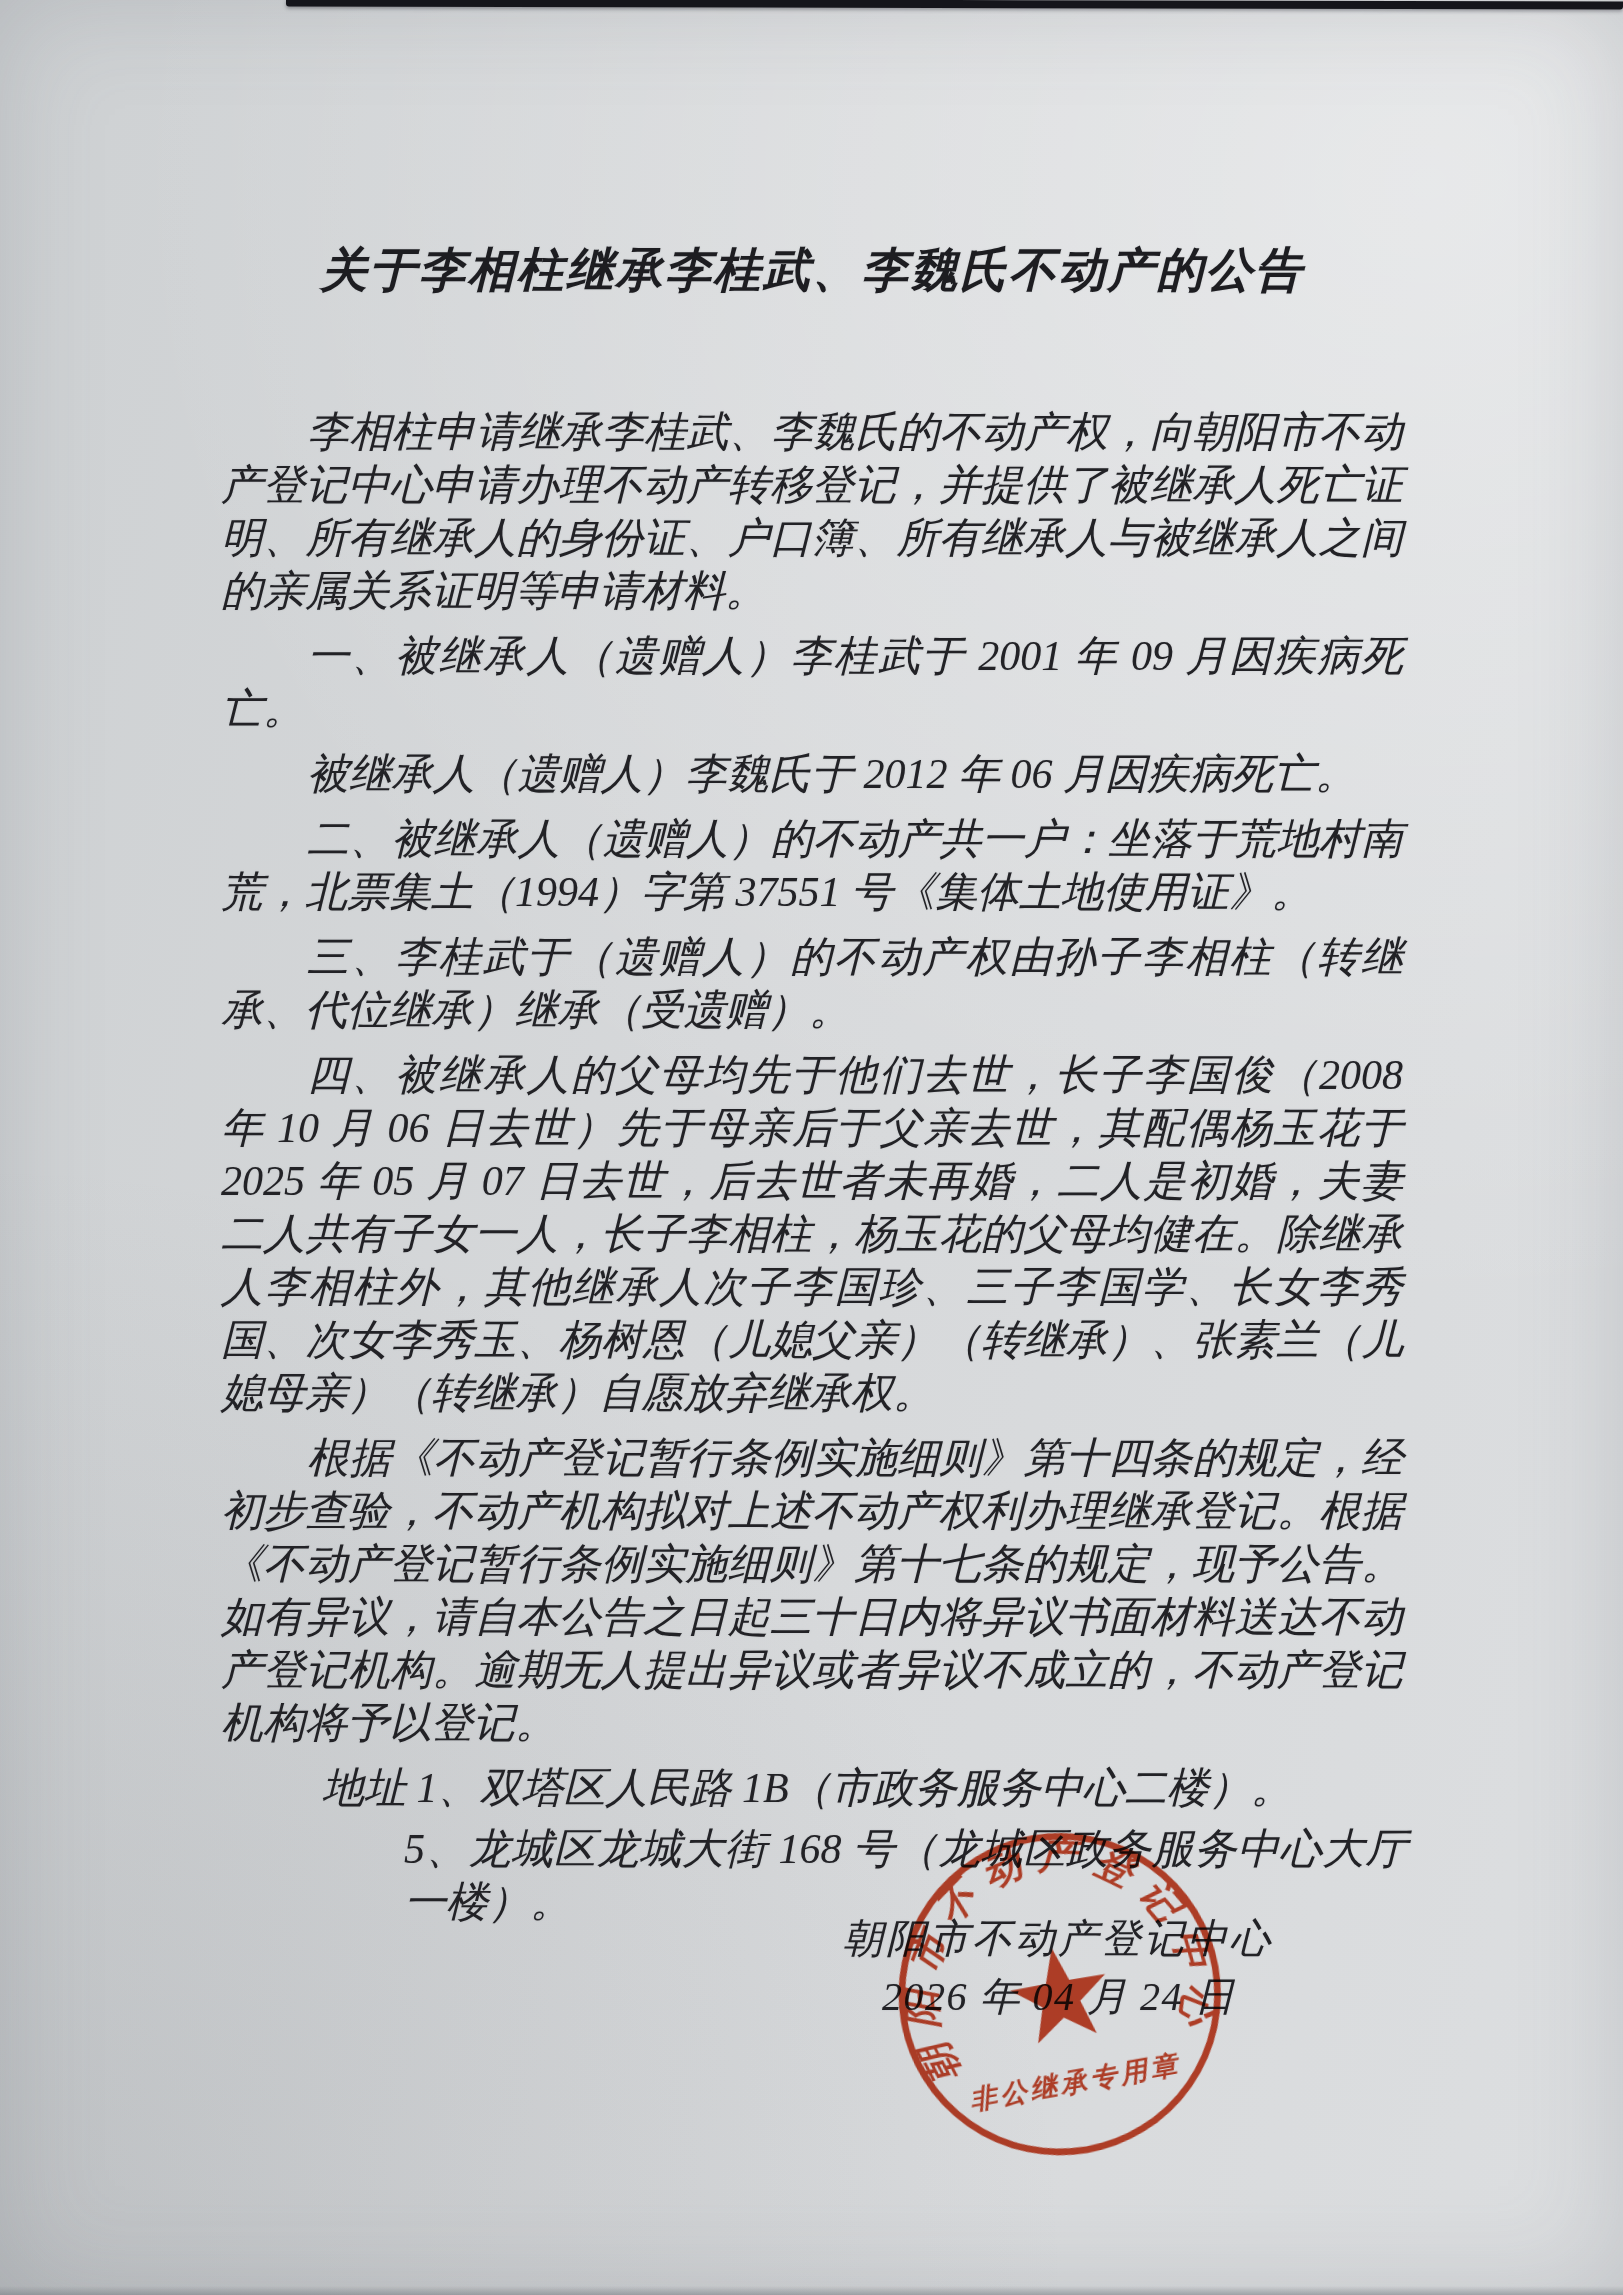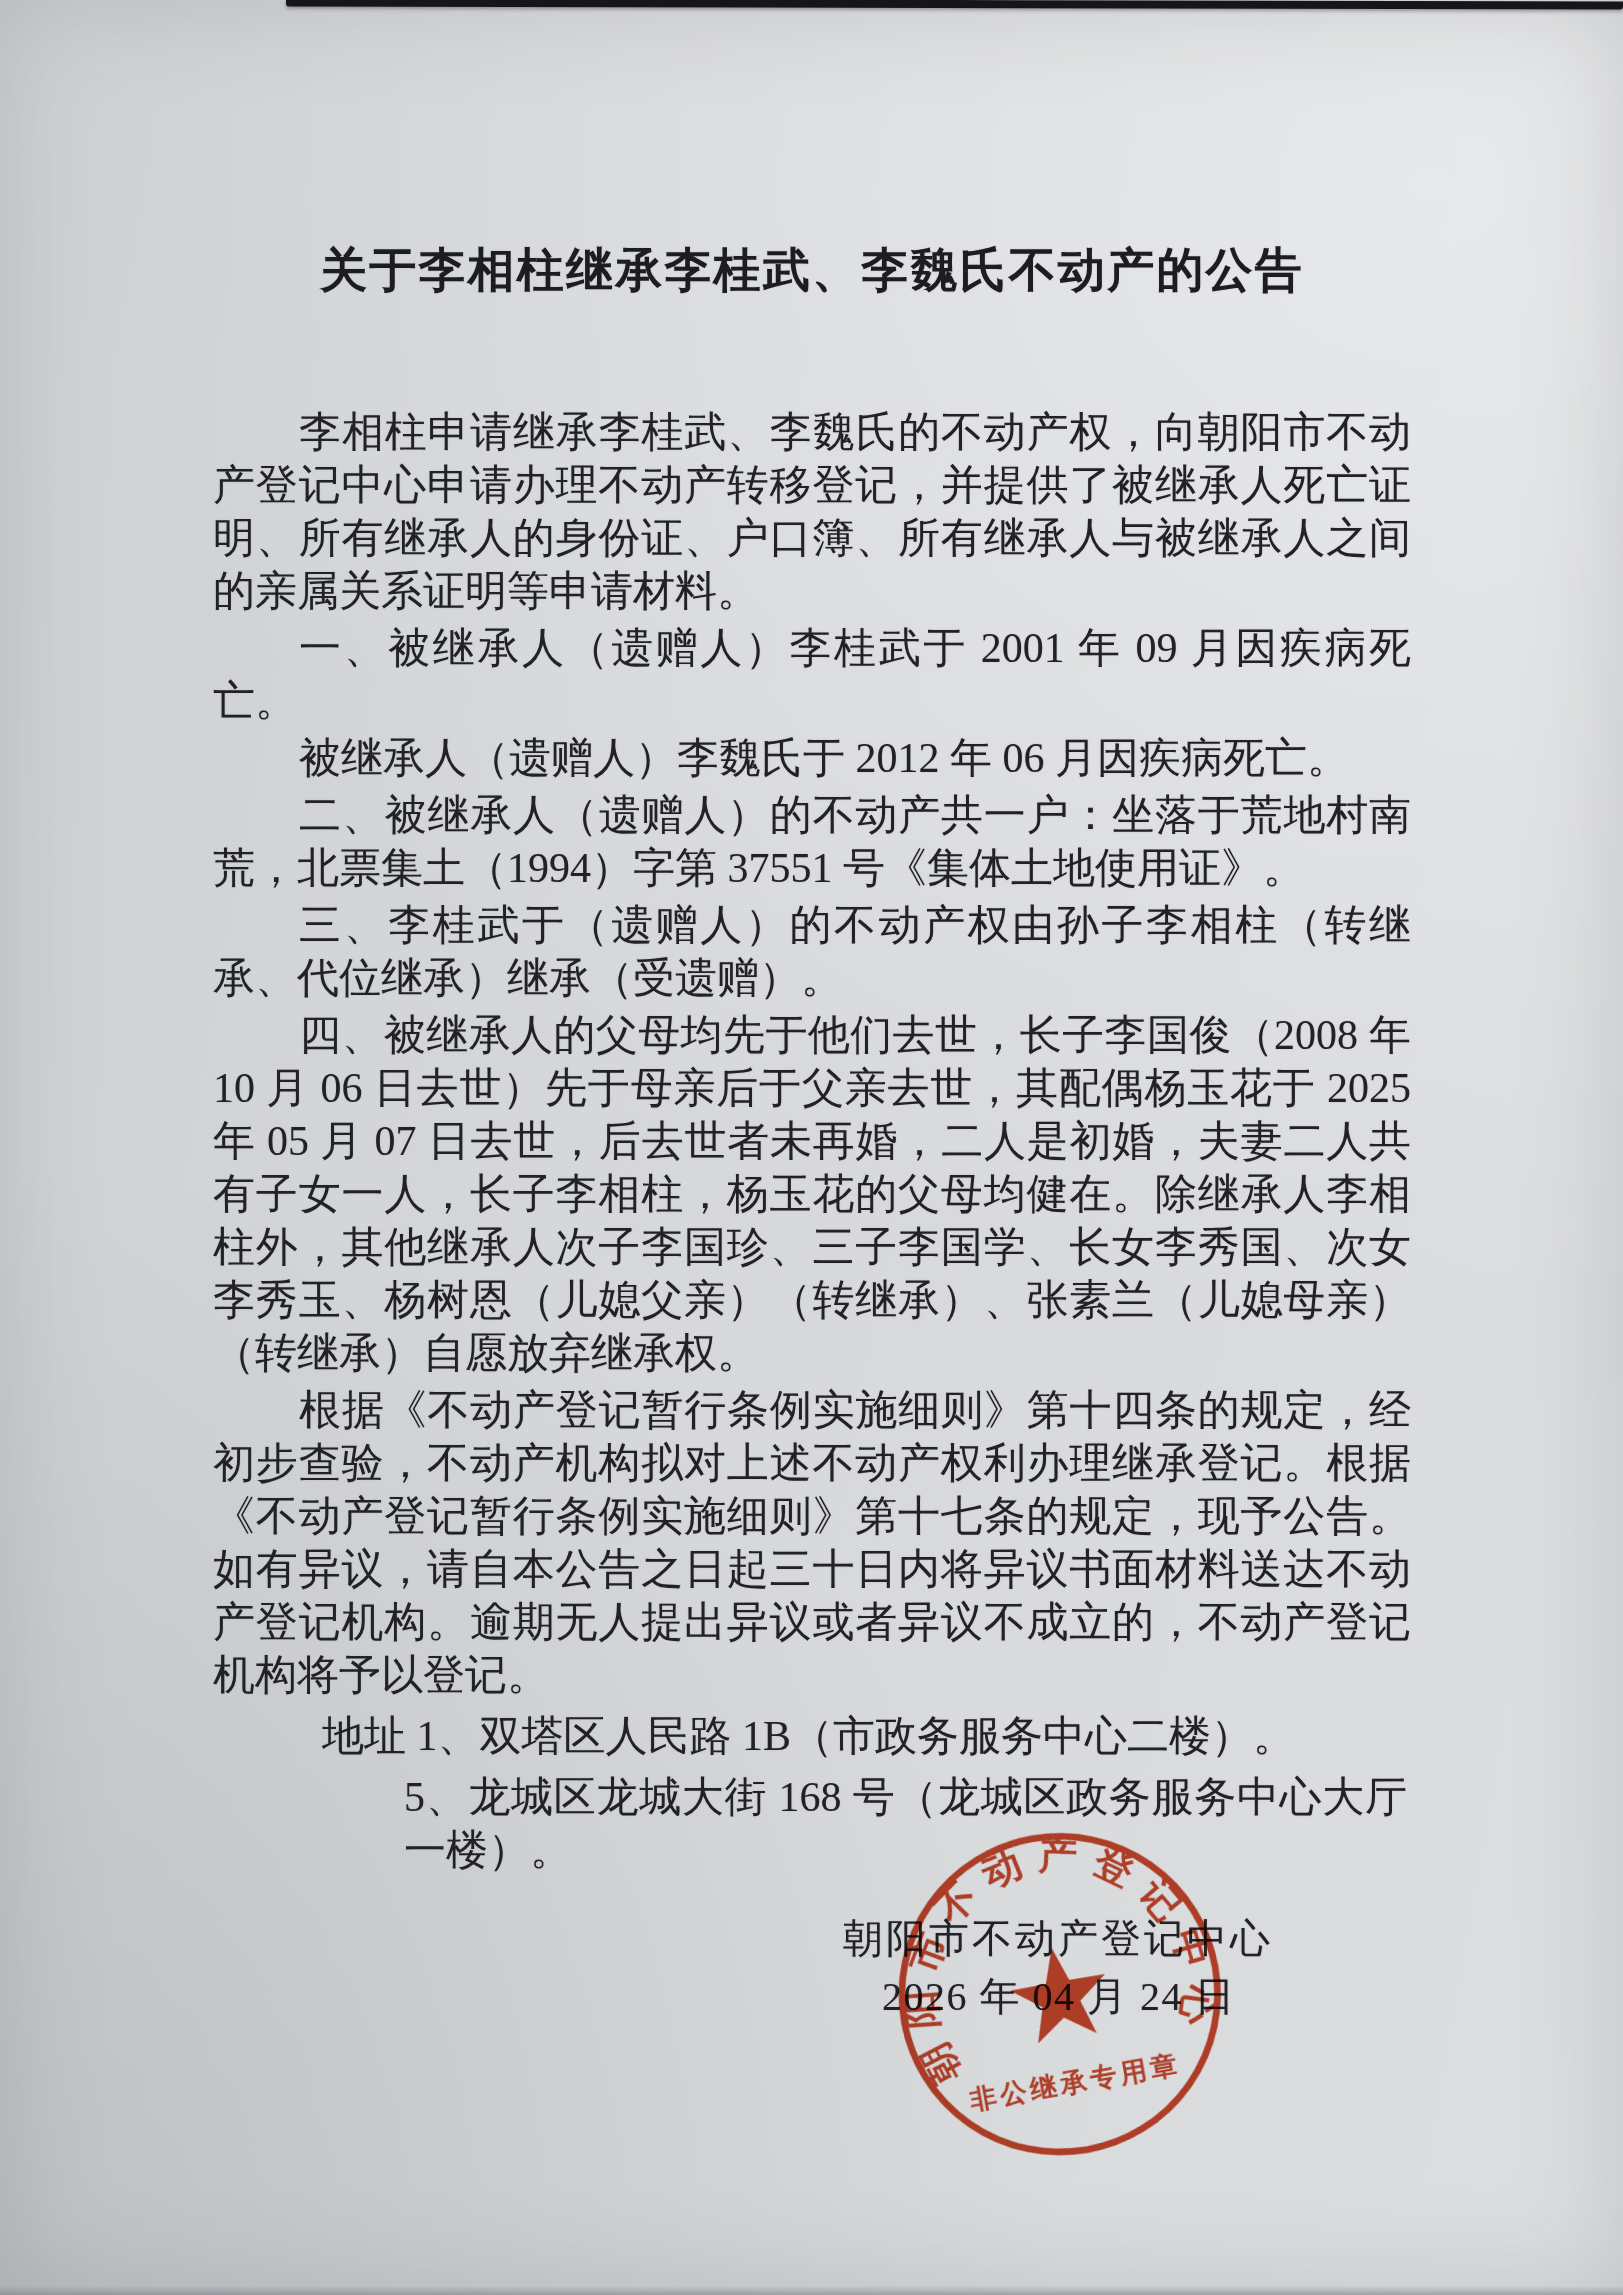--- a/index.html
+++ b/index.html
@@ -7,20 +7,21 @@
     position:relative;
     width:1623px;height:2295px;
     overflow:hidden;
     background:
       radial-gradient(130% 80% at 88% 8%, rgba(255,255,255,.38), rgba(255,255,255,0) 62%),
       radial-gradient(120% 90% at 0% 100%, rgba(95,100,106,.18), rgba(95,100,106,0) 55%),
       linear-gradient(100deg,#ced1d3 0%, #d6d8da 45%, #dcdee0 100%);
     box-shadow: inset 0 0 104px rgba(96,102,108,.22);
     font-family:"Liberation Serif","DejaVu Serif",serif;
     color:#222226;
+    font-style:italic;
   }
   .photo-top-edge{
     position:absolute;top:0;left:286px;right:0;height:8.2px;
     background:#15151b;
     border-radius:0 0 3px 3px;
     box-shadow:0 2.2px 3.7px rgba(70,72,80,.45);
     transform:rotate(.12deg);
   }
   .photo-bottom-edge{
     position:absolute;left:0;right:0;bottom:0;height:9px;
@@ -31,21 +32,21 @@
     font-size:42px;line-height:53px;
     text-align:justify;
     text-shadow:0 0 1.5px rgba(140,142,148,.45);
   }
   h1.doc-title{
     margin:0 0 108px 0;
     font-size:47px;line-height:56px;
     font-weight:bold;letter-spacing:2.2px;
     text-align:center;color:#1d1d21;
   }
-  p.para{margin:4px;text-indent:2.05em;}
+  p.para{margin:12px;text-indent:2.05em;}
   p.addr{margin:8px;}
   p.addr-1{text-indent:2.5em;}
   p.addr-2{padding-left:187px;text-indent:0;}
   .sig-org{
     position:absolute;top:1916px;left:843px;
     font-size:40px;line-height:46px;letter-spacing:3px;white-space:nowrap;
     text-shadow:0 0 1.5px rgba(140,142,148,.45);
   }
   .sig-date{
     position:absolute;top:1974px;left:882px;

